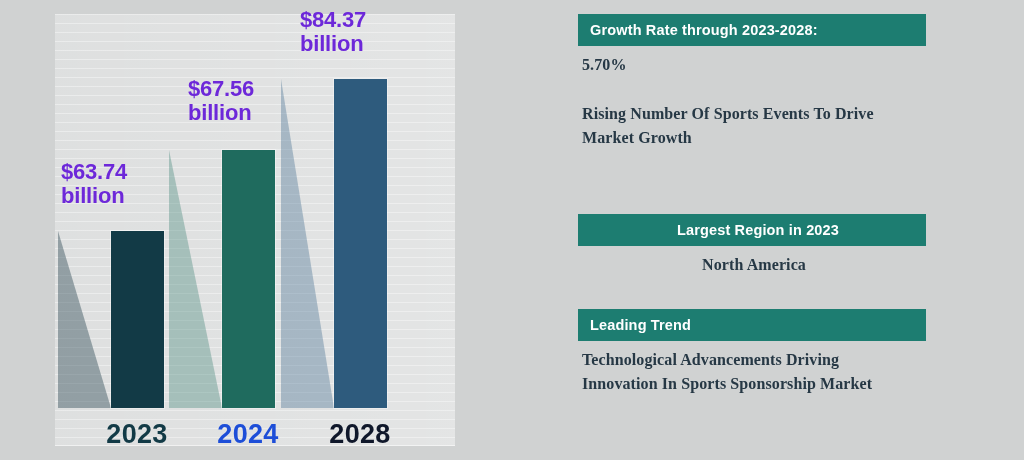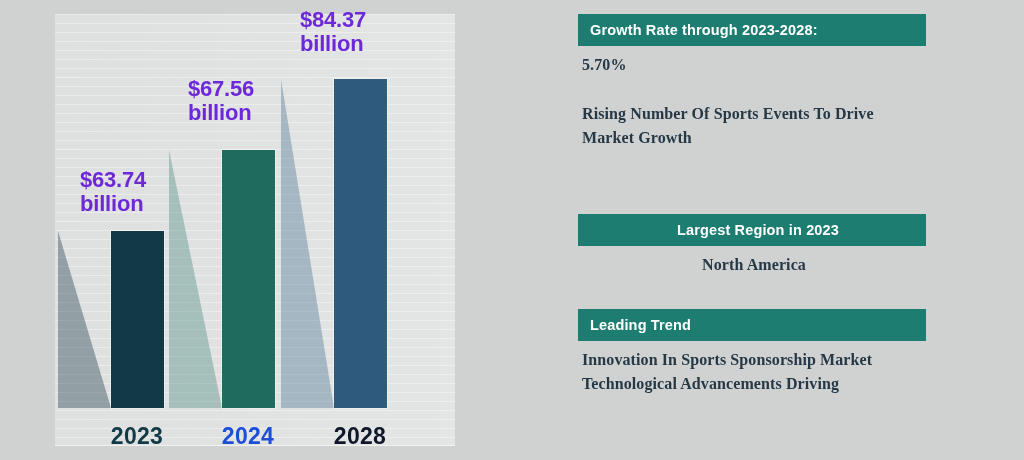--- a/index.html
+++ b/index.html
@@ -67,21 +67,21 @@
     width: 120px;
     letter-spacing: -0.2px;
   }
   .value-label .vl-line { display: block; }
 
   .year-label {
     position: absolute;
     bottom: 10px;
     width: 110px;
     text-align: center;
-    font-size: 23px;
+    font-size: 27px;
     font-weight: bold;
     letter-spacing: 0.3px;
   }
 
   
   #info-panel {
     position: absolute;
     left: 578px; top: 0;
     width: 400px; height: 324px;
   }
@@ -115,21 +115,21 @@
   <div id="chart-plot"></div>
 
   <div class="wedge" style="left:58px; border-width:177px 0 0 53px; border-left-color:rgba(40,70,82,0.42);"></div>
   <div class="wedge" style="left:169px; border-width:258px 0 0 53px; border-left-color:rgba(46,120,106,0.33);"></div>
   <div class="wedge" style="left:281px; border-width:329px 0 0 53px; border-left-color:rgba(62,105,140,0.36);"></div>
 
   <div class="bar" style="left:111px; height:177px; background:#123a46;"></div>
   <div class="bar" style="left:222px; height:258px; background:#1f6b5e;"></div>
   <div class="bar" style="left:334px; height:329px; background:#2e5b7d;"></div>
 
-  <div class="value-label" style="left:80px; top:160px;margin-top:8px;">
+  <div class="value-label" style="left:61px; top:160px;">
     <span class="vl-line">$63.74</span>
     <span class="vl-line">billion</span>
   </div>
   <div class="value-label" style="left:188px; top:61px;margin-top:16px;">
     <span class="vl-line">$67.56</span>
     <span class="vl-line">billion</span>
   </div>
   <div class="value-label" style="left:300px; top:8px;">
     <span class="vl-line">$84.37</span>
     <span class="vl-line">billion</span>
@@ -159,18 +159,18 @@
   <div class="info-block" style="top:214px;text-align:center;">
     <div class="info-header">Largest Region in 2023</div>
     <div class="info-value">
       <span class="iv-line">North America</span>
     </div>
   </div>
 
   <div class="info-block" style="top:309px;">
     <div class="info-header">Leading Trend</div>
     <div class="info-value">
+      <span class="iv-line">Technological Advancements Driving</span>
       <span class="iv-line">Innovation In Sports Sponsorship Market</span>
-      <span class="iv-line">Technological Advancements Driving</span>
     </div>
   </div>
 
 </div>
 
 </body></html>

